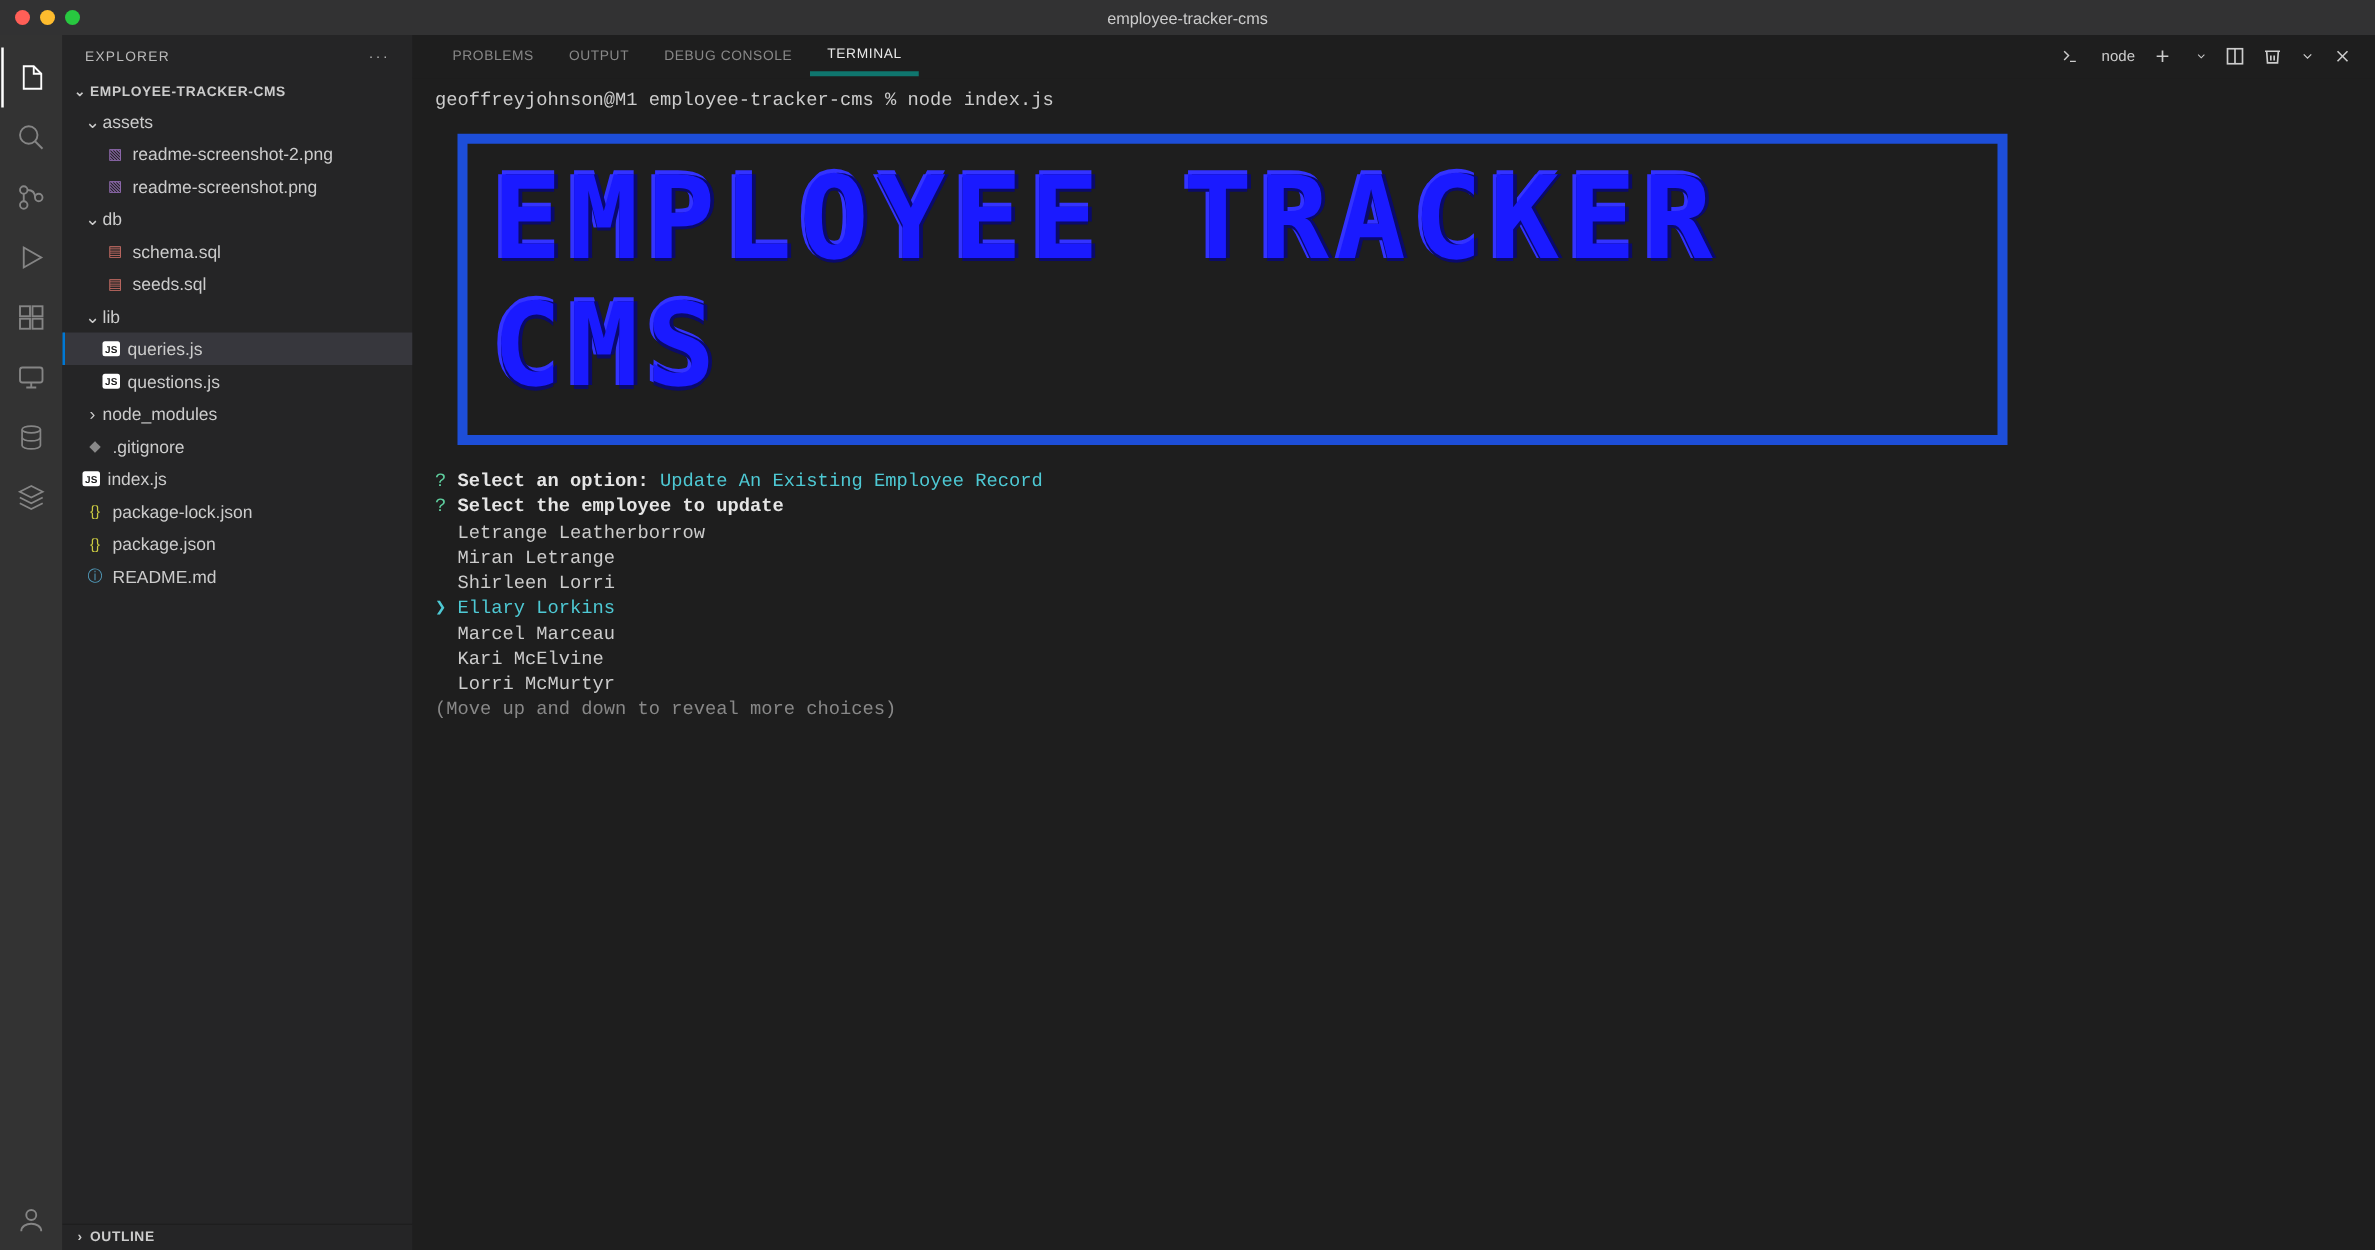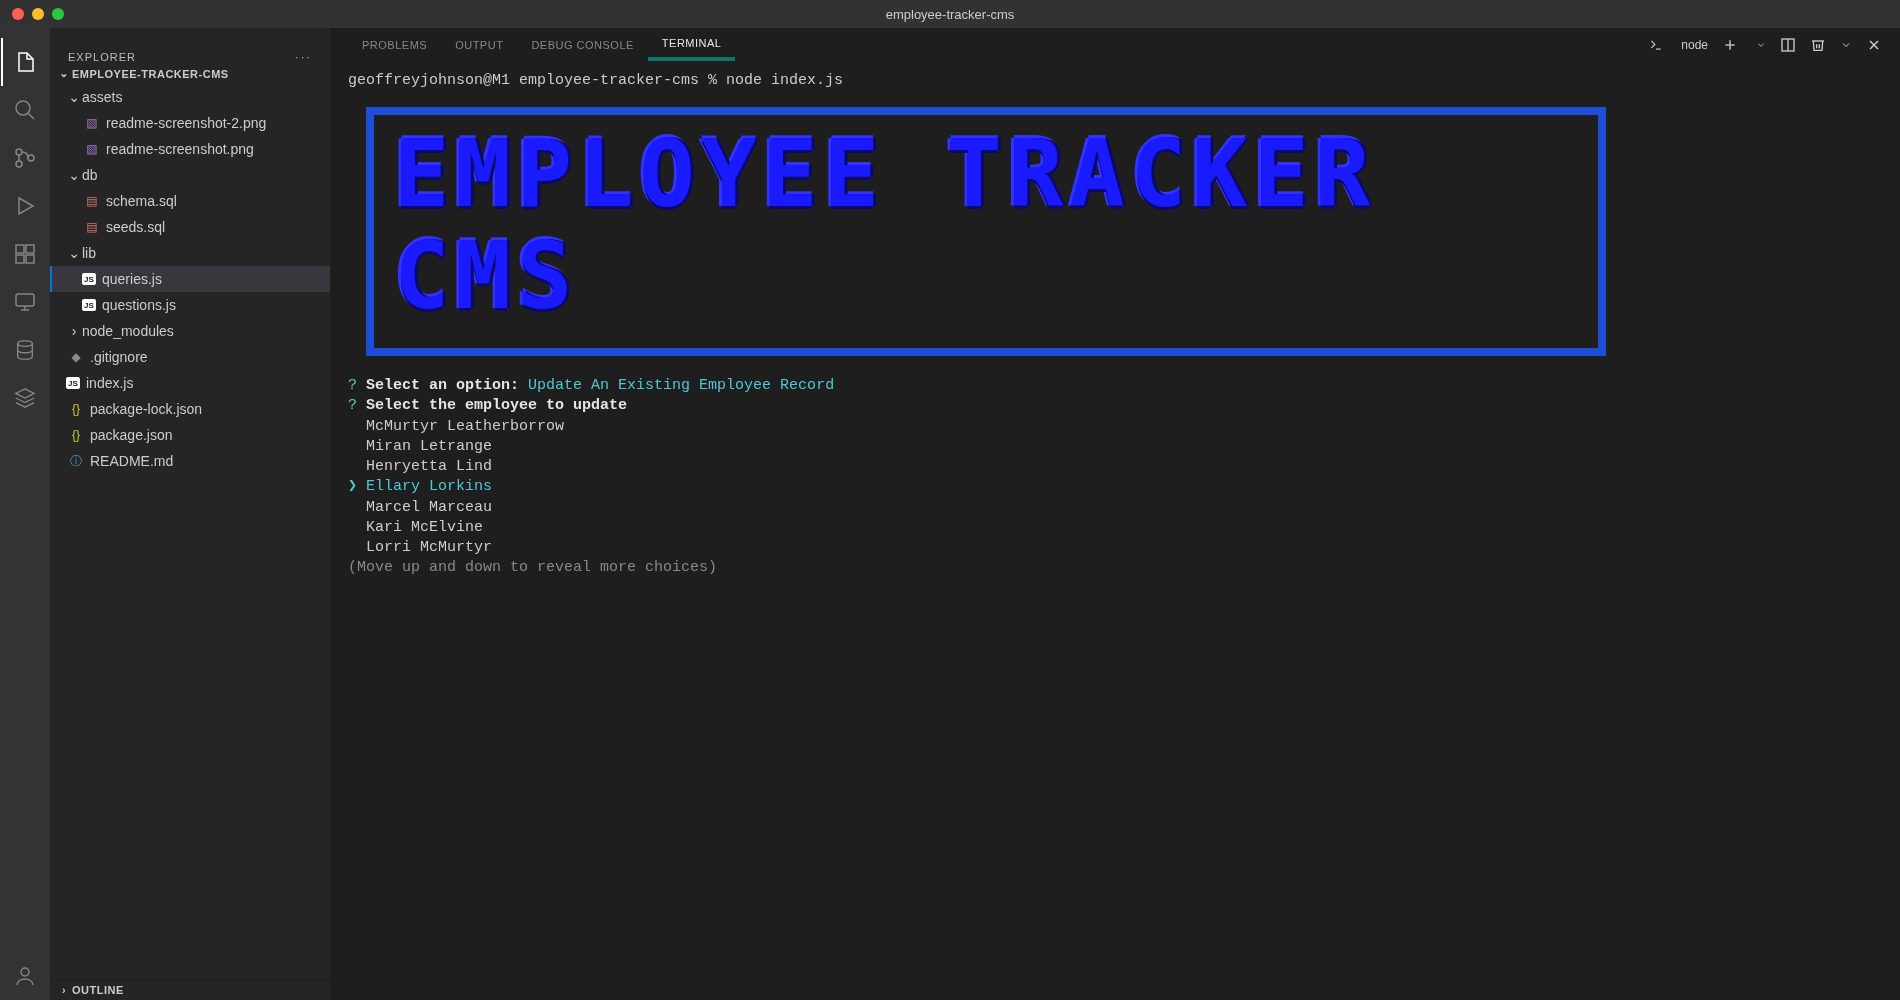--- a/index.html
+++ b/index.html
@@ -44,21 +44,21 @@
 .activity-icon.active { color: #ffffff; border-left: 2px solid #ffffff; }
 .activity-spacer { flex: 1; }
 .sidebar {
   width: 280px;
   background: #252526;
   display: flex;
   flex-direction: column;
 }
 .sidebar-header {
   height: 35px;
-  display: flex; align-items: flex-end;
+  display: flex; align-items: center;
   padding: 0 18px;
   color: #bbbbbb;
   font-size: 11px;
   letter-spacing: 1px;
   justify-content: space-between;
 }
 .sidebar-section-header {
   display: flex; align-items: center;
   padding: 4px 6px;
   font-weight: bold;
@@ -364,23 +364,23 @@
       <div class="term-line">geoffreyjohnson@M1 employee-tracker-cms % node index.js</div>
 
       <div class="ascii-box">
         <div class="ascii-text">EMPLOYEE TRACKER</div>
         <div class="ascii-text">CMS</div>
       </div>
 
       <div class="term-line"><span class="prompt-q">?</span> <span class="prompt-bold">Select an option:</span> <span class="prompt-cyan">Update An Existing Employee Record</span></div>
       <div class="term-line"><span class="prompt-q">?</span> <span class="prompt-bold">Select the employee to update</span></div>
       <div id="options">
-          <div class="term-line">  McMurtyr Leatherborrow</div>
+          <div class="term-line">  Letrange Leatherborrow</div>
           <div class="term-line">  Miran Letrange</div>
-          <div class="term-line">  Henryetta Lind</div>
+          <div class="term-line">  Shirleen Lorri</div>
           <div class="term-line"><span class="prompt-sel">❯ Ellary Lorkins</span></div>
           <div class="term-line">  Marcel Marceau</div>
           <div class="term-line">  Kari McElvine</div>
           <div class="term-line">  Lorri McMurtyr</div>
         </div>
       <div class="term-line prompt-dim">(Move up and down to reveal more choices)</div>
     </div>
   </div>
 
 </div>

